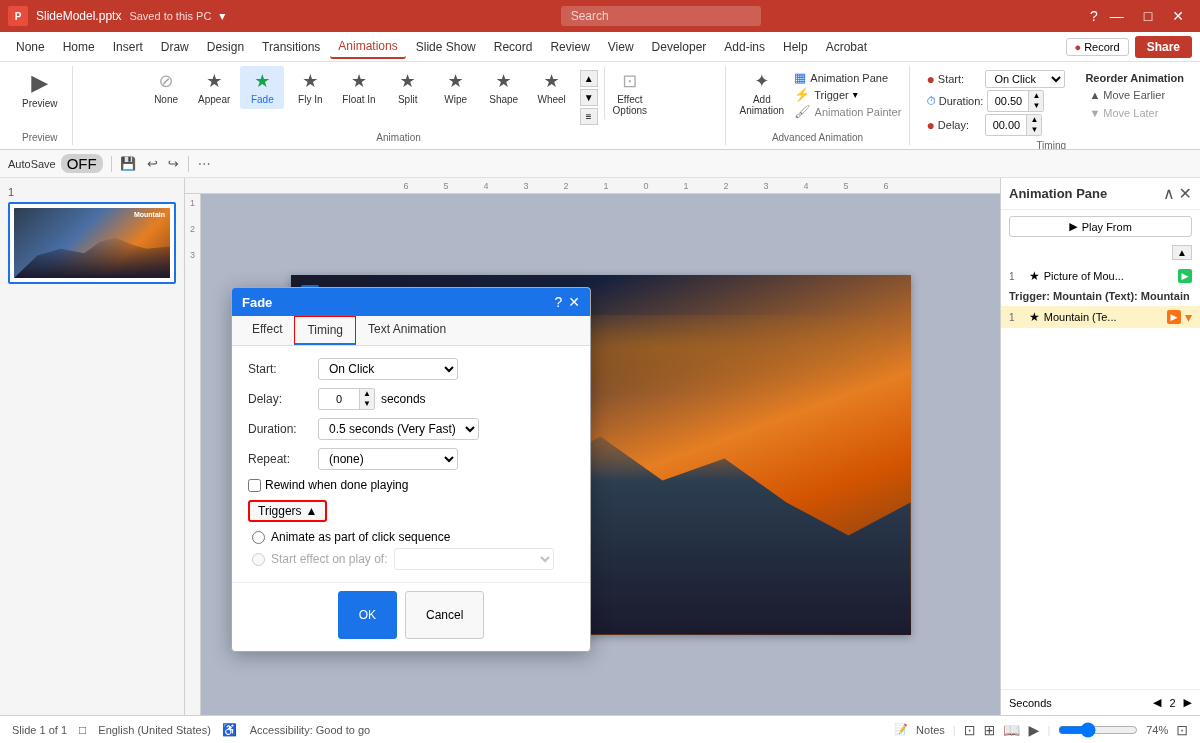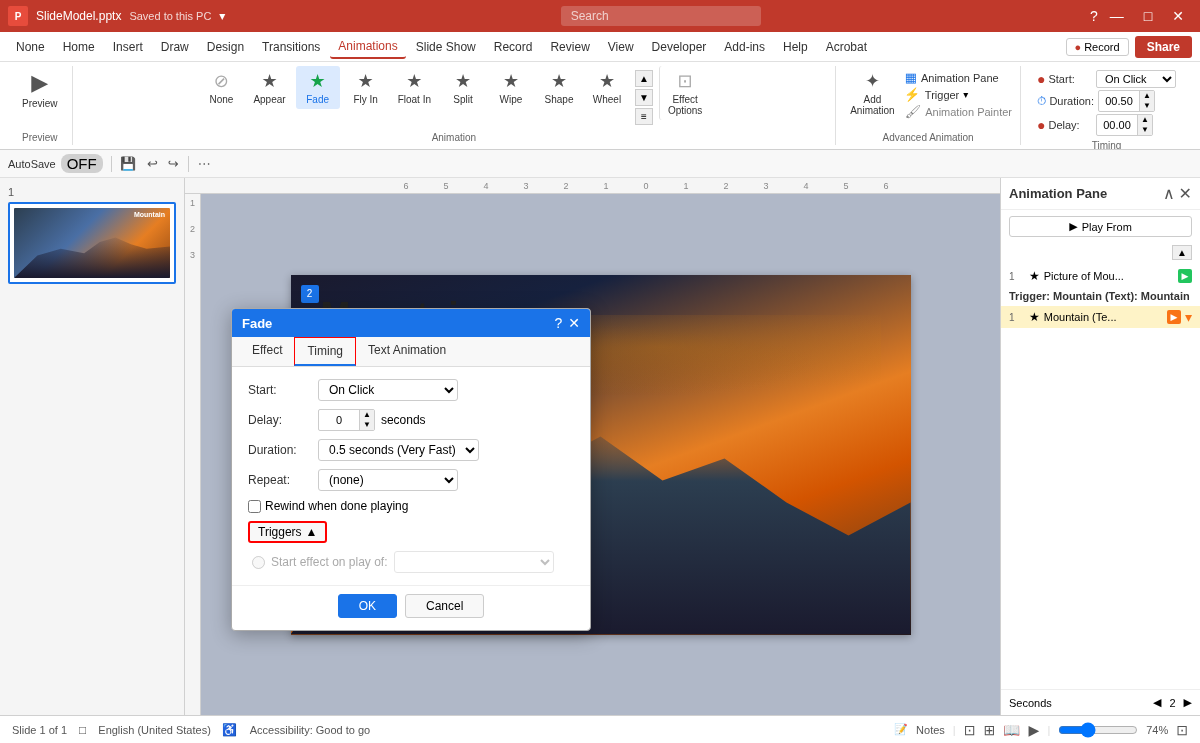--- a/index.html
+++ b/index.html
@@ -307,21 +307,21 @@
       cursor: pointer;
     }
     .dialog-footer {
       display: flex;
       justify-content: center;
       gap: 8px;
       padding: 8px 16px 12px;
       border-top: 1px solid #eee;
     }
     .dialog-footer-btn {
-      padding: 4px 20px;
+      padding: 16px 20px;
       border-radius: 3px;
       cursor: pointer;
       font-size: 12px;
       border: 1px solid #ccc;
       background: #f8f8f8;
       text-align: center;
     }
     .dialog-footer-btn.primary {
       background: #1a73e8;
       color: white;
@@ -599,20 +599,29 @@
           </span>
           <div class="spin-input">
             <input type="text" value="00.00" style="">
             <div class="spin-btns">
               <button class="spin-btn">▲</button>
               <button class="spin-btn">▼</button>
             </div>
           </div>
         </div>
       </div>
+      <div style="display:flex;flex-direction:column;justify-content:flex-start;gap:4px;padding-top:6px;">
+        <span style="font-size:11px;font-weight:600;color:#333;">Reorder Animation</span>
+        <button class="reorder-btn" style="font-size:11px;background:none;border:none;cursor:pointer;text-align:left;color:#555;">
+          ▲ <span>Move Earlier</span>
+        </button>
+        <button class="reorder-btn" style="font-size:11px;background:none;border:none;cursor:pointer;text-align:left;color:#aaa;">
+          ▼ <span>Move Later</span>
+        </button>
+      </div>
     </div>
     <span class="ribbon-group-label">Timing</span>
   </div>
 </div>
 
 <div class="toolbar">
   <div class="toolbar-toggle">
     <span class="toggle-label">AutoSave</span>
     <span style="font-size:15px;background:#d0d0d0;border-radius:8px;padding:1px 6px;margin:8px 2px;">OFF</span>
   </div>
@@ -730,20 +739,24 @@
               </div>
 
               <div class="dialog-row">
                 <button class="triggers-btn">
                   <span>Triggers</span>
                   <span>▲</span>
                 </button>
               </div>
 
               <div class="radio-group">
+                <div class="radio-row">
+                  <input type="radio" name="trigger" style="">
+                  <span>Animate as part of click sequence</span>
+                </div>
                 <div class="radio-row">
                   <input type="radio" name="trigger" disabled="" style="">
                   <span style="color:#aaa;">Start effect on play of:</span>
                   <select class="combo-select" disabled="" style="opacity:0.5;">
                     <option></option>
                   </select>
                 </div>
               </div>
             </div>
             <div class="dialog-footer">

